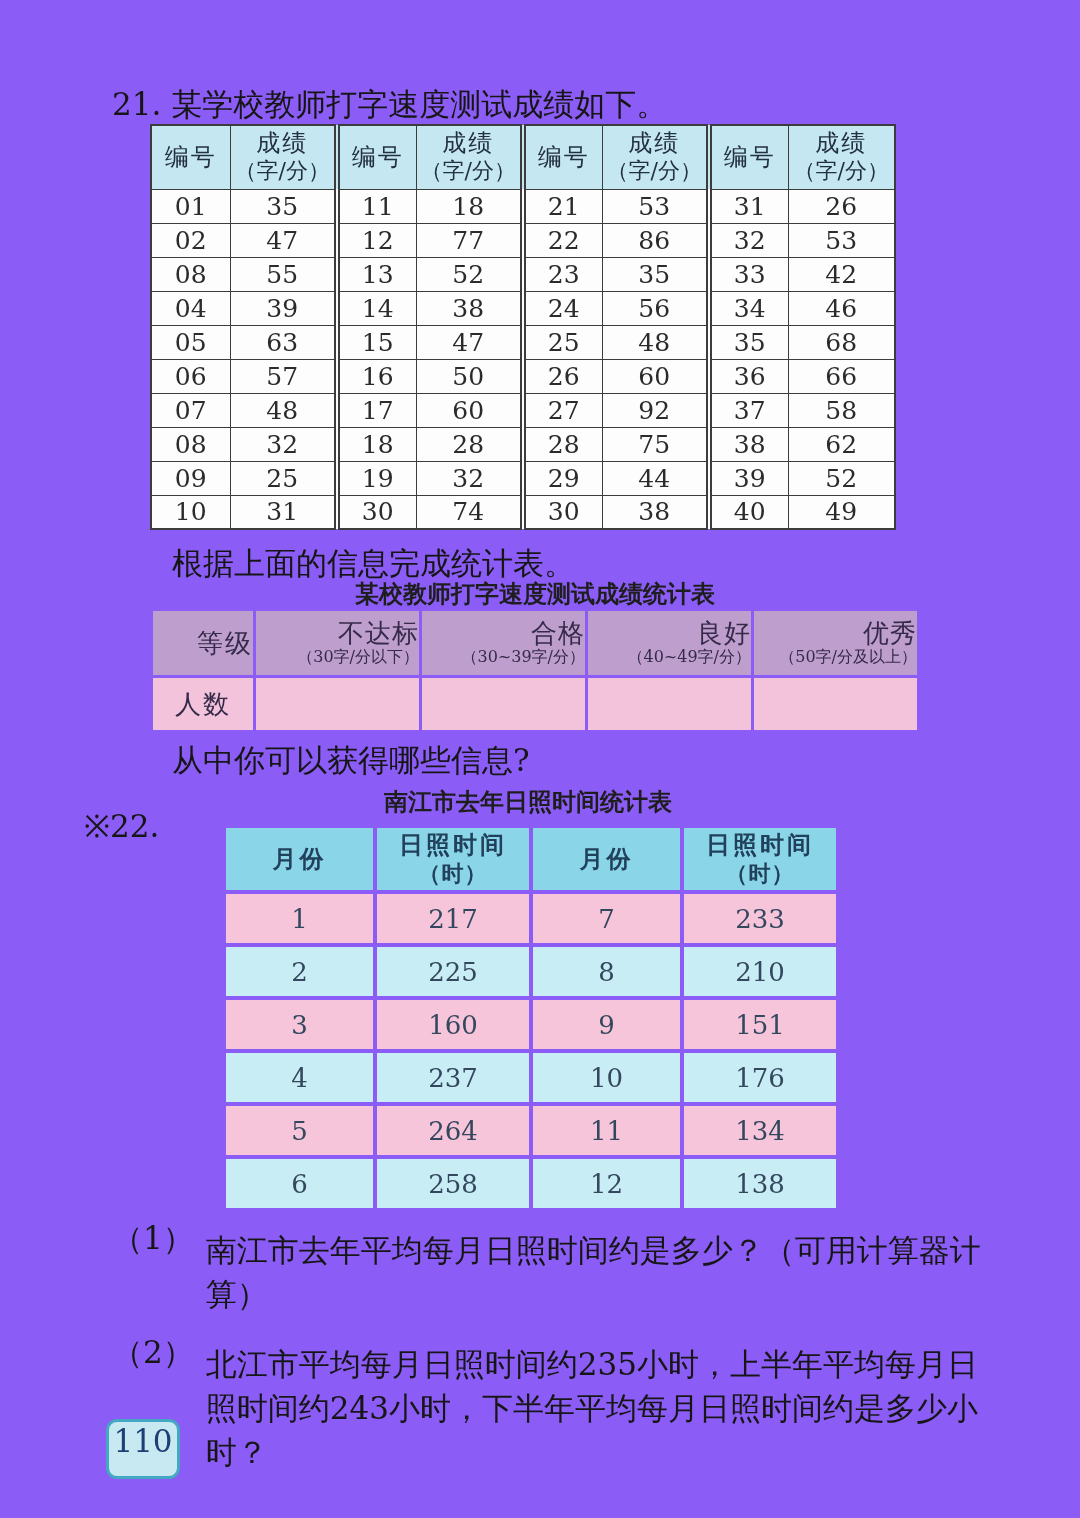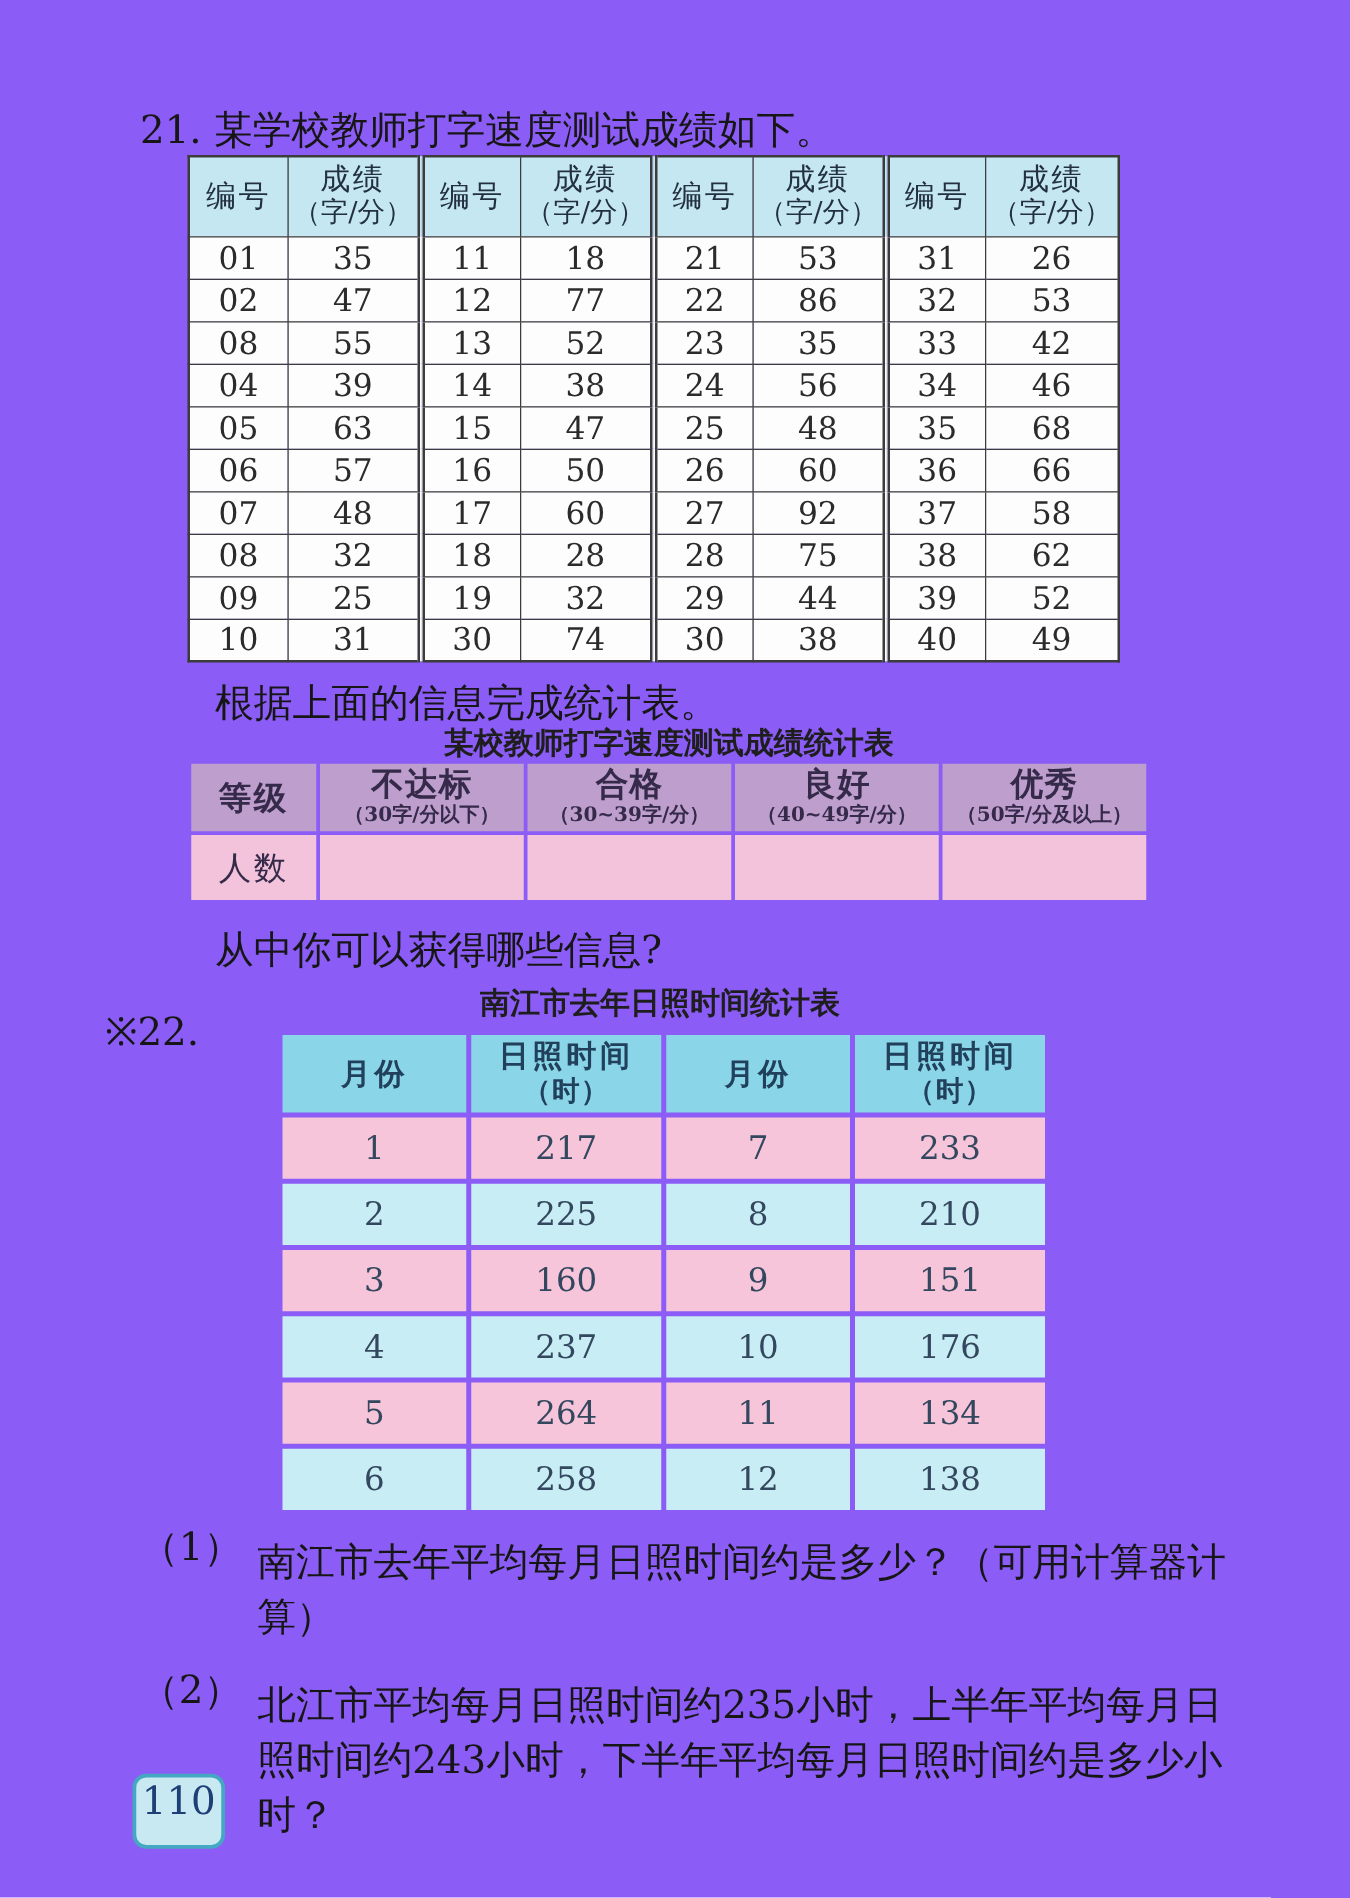--- a/index.html
+++ b/index.html
@@ -62,22 +62,23 @@
   .st {
     position:absolute; left:150px; top:608px;
     border-collapse:separate; border-spacing:3px;
     table-layout:fixed;
   }
   .st col.c-grade { width:100px; }
   .st col.c-cat   { width:163px; }
   .st th, .st td { padding:0; text-align:center; vertical-align:middle; }
   .st th {
     background:#bd9ecd;
-    height:54px; font-weight:bold;
+    height:64px; font-weight:normal;
     color:#362a4a;
+    text-align:right;
   }
   .st th .nm  { font-size:26px; line-height:28px; letter-spacing:1px; }
   .st th .rng { font-size:16px; line-height:20px; }
   .st .corner { font-size:26px; letter-spacing:2px; }
   .st td { background:#f2c3da; height:52px; font-size:26px; color:#362a4a; letter-spacing:2px; }
 
   
   .t2 {
     position:absolute; left:222px; top:824px;
     border-collapse:separate; border-spacing:4px;

